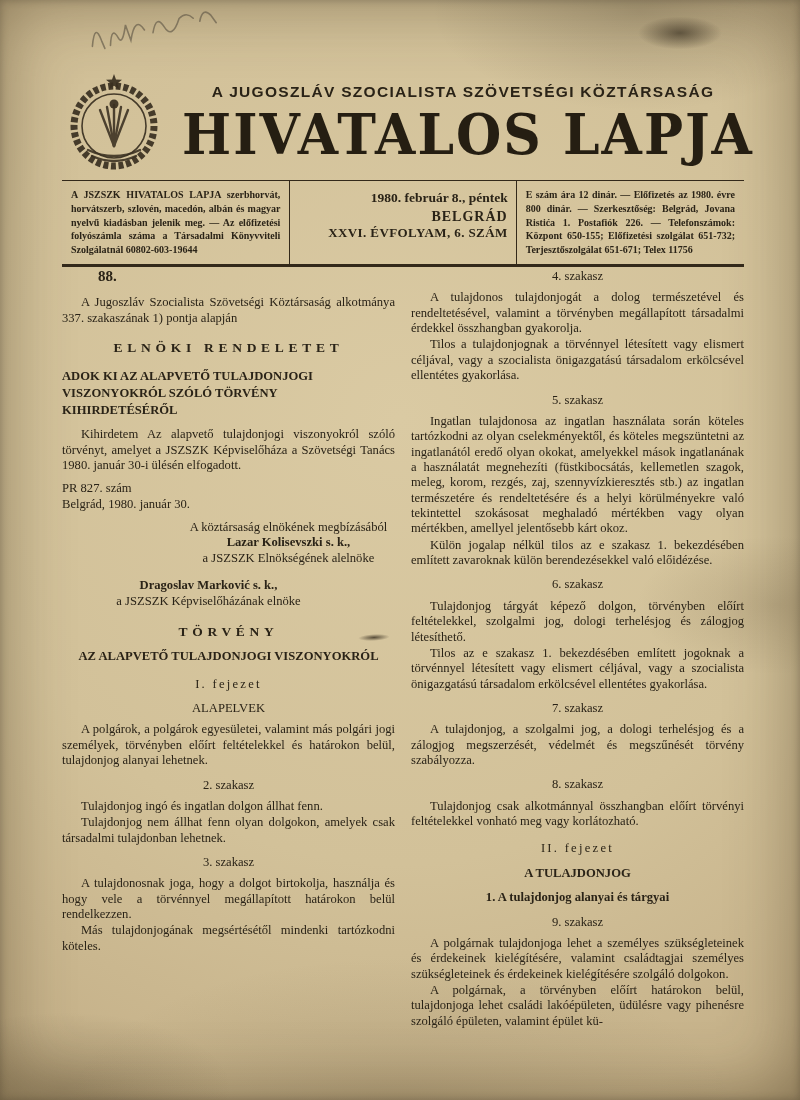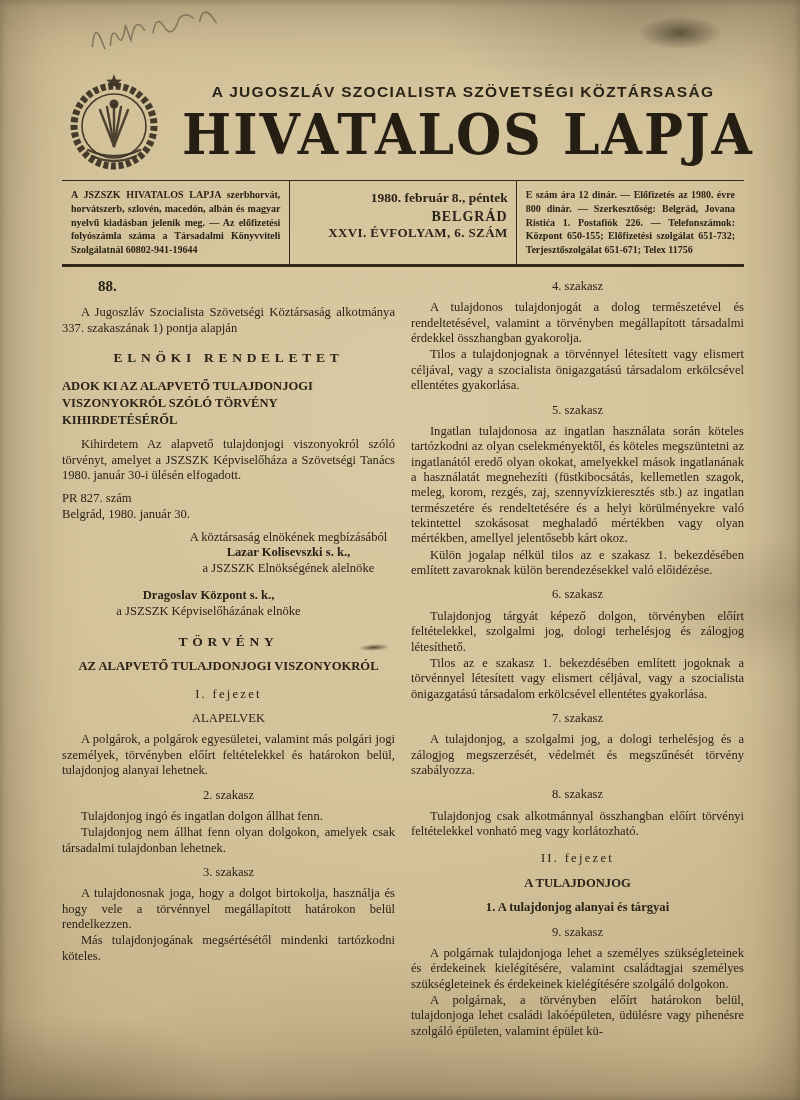--- a/index.html
+++ b/index.html
@@ -35,21 +35,21 @@
   
   .infobar { display:flex; align-items:stretch; }
   .cell { flex:1; padding:7px 9px; }
   .cell-left, .cell-right { font-size:10px; font-weight:bold; text-align:justify; line-height:1.38; }
   .cell-center { border-left:1.6px solid #33291a; border-right:1.6px solid #33291a; text-align:right; padding:9px 8px 11px; }
   .ib-date { font-weight:bold; font-size:13.5px; }
   .ib-city { font-weight:bold; font-size:14px; letter-spacing:1px; margin-top:3px; }
   .ib-issue { font-weight:bold; font-size:13px; letter-spacing:.4px; }
 
   
-  .columns { display:flex; gap:16px; margin-top:10px; }
+  .columns { display:flex; gap:16px; margin-top:0; }
   .col { flex:1; min-width:0; font-size:12.6px; line-height:1.22; }
 
   .p { text-indent:1.5em; text-align:justify; margin-bottom:1px; }
   .sz { text-align:center; margin:9px 0 6px; }
   .b { font-weight:bold; }
   .spread { letter-spacing:.35em; font-size:13.5px; }
   .fej { letter-spacing:.18em; }
   .artnum { font-weight:bold; font-size:15px; margin:0 0 10px 36px; }
   .decree-subject { font-weight:bold; margin:11px 0 9px; line-height:1.32; text-align:left; }
   .refblk { margin:8px 0 2px; }
@@ -102,21 +102,21 @@
       </div>
       <div class="mast-text">
         <div class="overline">A JUGOSZLÁV SZOCIALISTA SZÖVETSÉGI KÖZTÁRSASÁG</div>
         <div class="mast-title">HIVATALOS LAPJA</div>
       </div>
     </header>
 
     <div class="rule-thin"></div>
 
     <div class="infobar">
-      <div class="cell cell-left">A JSZSZK HIVATALOS LAPJA szerbhorvát, horvátszerb, szlovén, macedón, albán és magyar nyelvű kiadásban jelenik meg. — Az előfizetési folyószámla száma a Társadalmi Könyvviteli Szolgálatnál 60802-941-19644</div>
+      <div class="cell cell-left">A JSZSZK HIVATALOS LAPJA szerbhorvát, horvátszerb, szlovén, macedón, albán és magyar nyelvű kiadásban jelenik meg. — Az előfizetési folyószámla száma a Társadalmi Könyvviteli Szolgálatnál 60802-603-19644</div>
       <div class="cell cell-center">
         <div class="ib-date">1980. február 8., péntek</div>
         <div class="ib-city">BELGRÁD</div>
         <div class="ib-issue">XXVI. ÉVFOLYAM, 6. SZÁM</div>
       </div>
       <div class="cell cell-right">E szám ára 12 dinár. — Előfizetés az 1980. évre 800 dinár. — Szerkesztőség: Belgrád, Jovana Ristića 1. Postafiók 226. — Telefonszámok: Központ 650-155; Előfizetési szolgálat 651-732; Terjesztőszolgálat 651-671; Telex 11756</div>
     </div>
 
     <div class="rule-thick"></div>
 
@@ -131,21 +131,21 @@
         <div class="refblk">
           <div>PR 827. szám</div>
           <div>Belgrád, 1980. január 30.</div>
         </div>
         <div class="sig1">
           <div>A köztársaság elnökének megbízásából</div>
           <div class="b">Lazar Kolisevszki s. k.,</div>
           <div>a JSZSZK Elnökségének alelnöke</div>
         </div>
         <div class="sig2">
-          <div class="b">Dragoslav Központ s. k.,</div>
+          <div class="b">Dragoslav Marković s. k.,</div>
           <div>a JSZSZK Képviselőházának elnöke</div>
         </div>
         <div class="sz b spread law-head">
           <span>TÖRVÉNY</span>
           <span class="smudge"></span>
         </div>
         <div class="h-law-title">AZ ALAPVETŐ TULAJDONJOGI VISZONYOKRÓL</div>
         <div class="sz fej gap-top">I. fejezet</div>
         <div class="sz">ALAPELVEK</div>
         <p class="p">A polgárok, a polgárok egyesületei, valamint más polgári jogi személyek, törvényben előírt feltételekkel és határokon belül, tulajdonjog alanyai lehetnek.</p>

